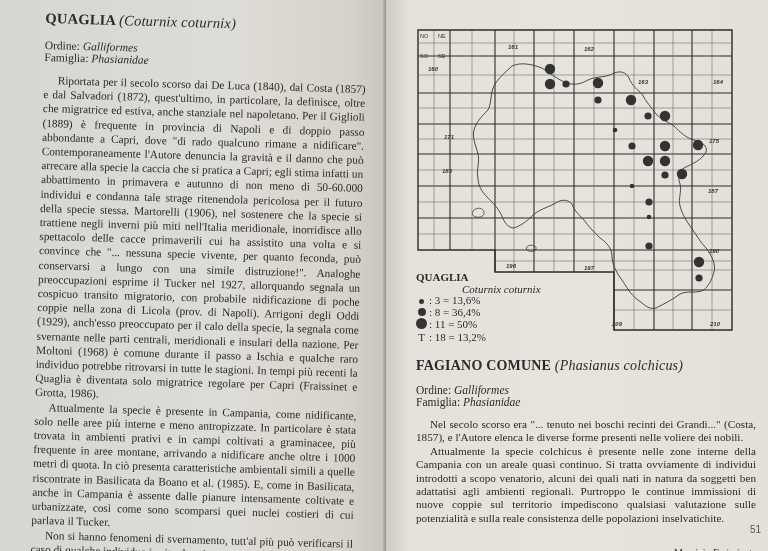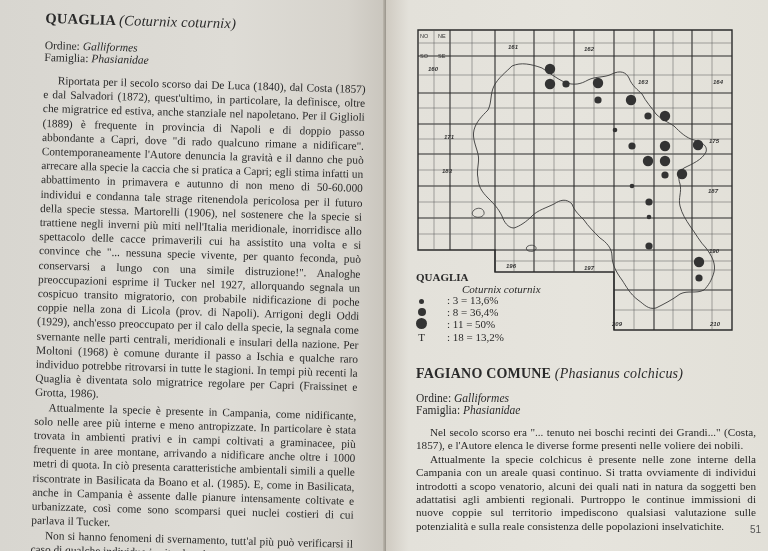--- a/index.html
+++ b/index.html
@@ -21,26 +21,26 @@
   .body{font-size:11.3px;line-height:14.2px;text-align:justify;margin-top:10px;}
   .body p{margin:0;text-indent:14px;}
   .author{font-size:10px;text-align:right;margin-top:18px;padding-right:4px;}
   .pagenum{position:absolute;font-family:"Liberation Sans",sans-serif;font-size:10px;color:#555;}
 
   
   .map{position:absolute;left:30px;top:28px;width:330px;height:306px;}
   .legend{position:absolute;left:30px;top:272px;font-size:11px;line-height:11.5px;}
   .legend .lt{font-weight:bold;font-size:11px;}
   .legend .ls{font-style:italic;margin-left:46px;}
-  .legend .row{display:flex;align-items:center;gap:20px;}
+  .legend .row{display:flex;align-items:center;gap:2px;}
   .legend .sym{display:inline-block;width:11px;text-align:center;}
   .dot{display:inline-block;border-radius:50%;background:#333;}
 
   .rp{position:absolute;left:30px;top:358px;width:340px;}
-  .rp .title{margin-top:8px;font-size:14px;}
+  .rp .title{margin-top:0;font-size:14px;}
   .rp .meta{margin-top:10px;font-size:11.5px;}
   .rp .body{margin-top:10px;line-height:13.4px;font-size:11.2px;}
   .rp .author{margin-top:22px;}
 </style>
 </head>
 <body>
 
 <div class="page page-left">
   <div class="lp">
     <div class="title">

